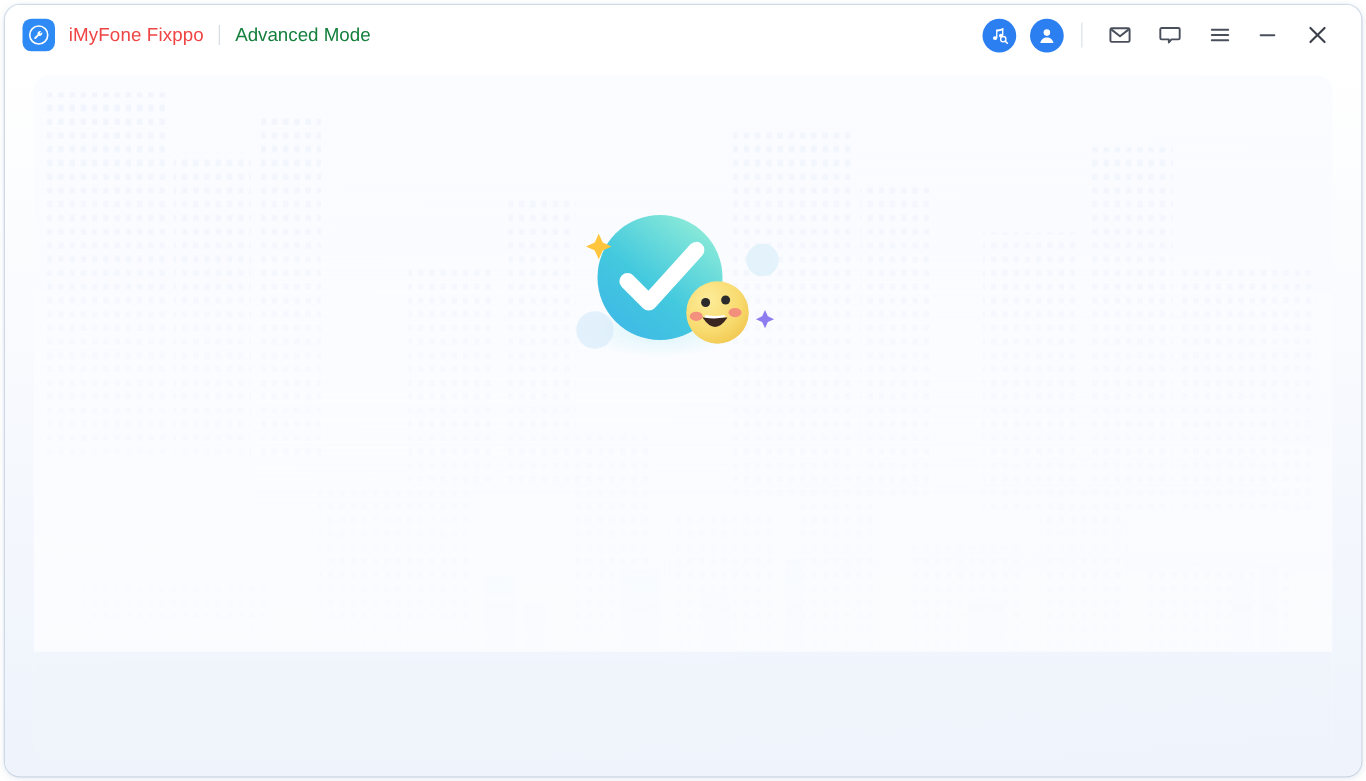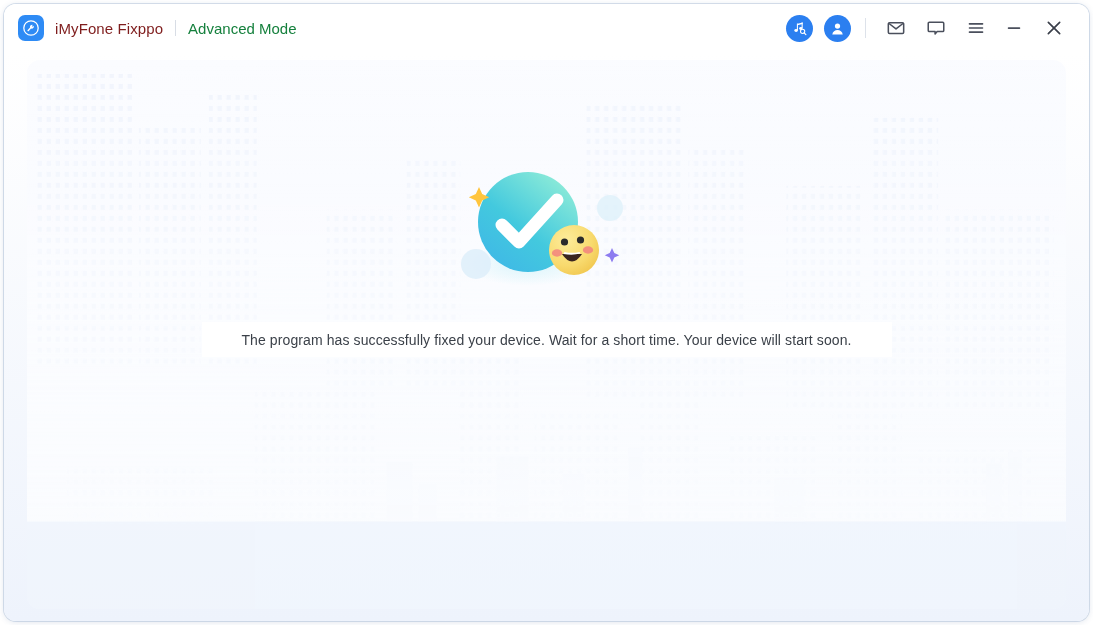--- a/index.html
+++ b/index.html
@@ -43,21 +43,21 @@
     background: #2E8BF5;
     display: flex;
     align-items: center;
     justify-content: center;
     flex: 0 0 auto;
   }
   .app-logo svg { display:block; }
 
   .app-title {
     font-size: 15px;
-    color: #7f1d1d;
+    color: #ef4444;
     margin-left: 11px;
     letter-spacing: .1px;
     white-space: nowrap;
     text-align: right;
   }
 
   .title-sep {
     width: 1px;
     height: 16px;
     background: #d8dde5;
@@ -379,21 +379,18 @@
               <path d="M110 90 q10 15 20 0 z" fill="#3A2520"></path>
               <path d="M111.5 90 q9 1.6 17 -0.4 l-1 -1.6 q-7.5 1.7 -15 0 z" fill="#ffffff"></path>
             </g>
 
             <path d="M27 23 l3.2 7.0 l7.0 3.2 l-7.0 3.2 l-3.2 7.0 l-3.2 -7.0 l-7.0 -3.2 l7.0 -3.2 z" fill="#FFC53D"></path>
 
             <path d="M160 84 l2.3 5.0 l5.0 2.3 l-5.0 2.3 l-2.3 5.0 l-2.3 -5.0 l-5.0 -2.3 l5.0 -2.3 z" fill="#8D7CF0"></path>
           </svg>
         </div>
 
-        <div class="msg-band">
-          <span class="msg-text">The program has successfully fixed your device. Wait for a short time. Your device will start soon.</span>
-        </div>
 
 
       </div>
     </div>
   </div>
 </div>
 
 </body></html>

